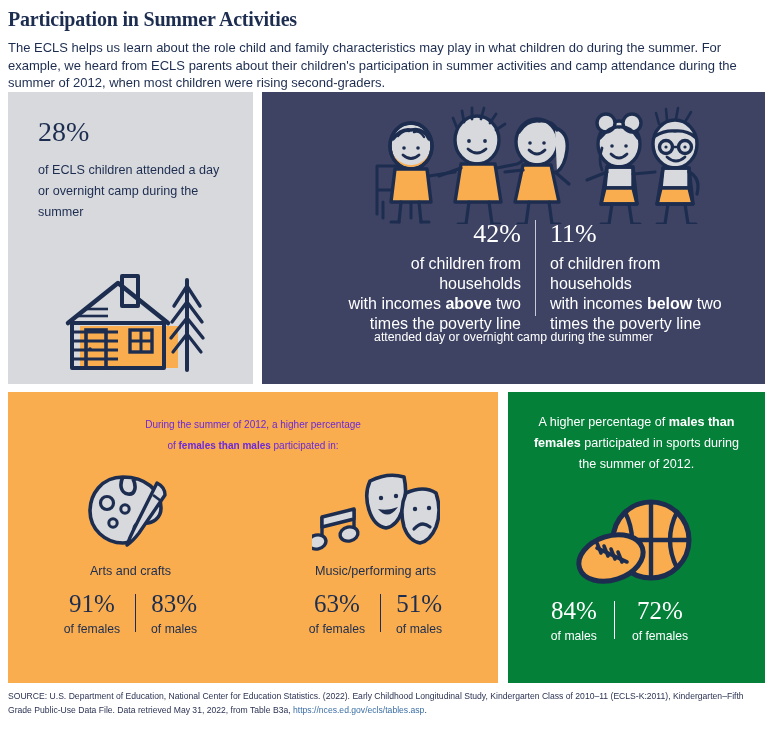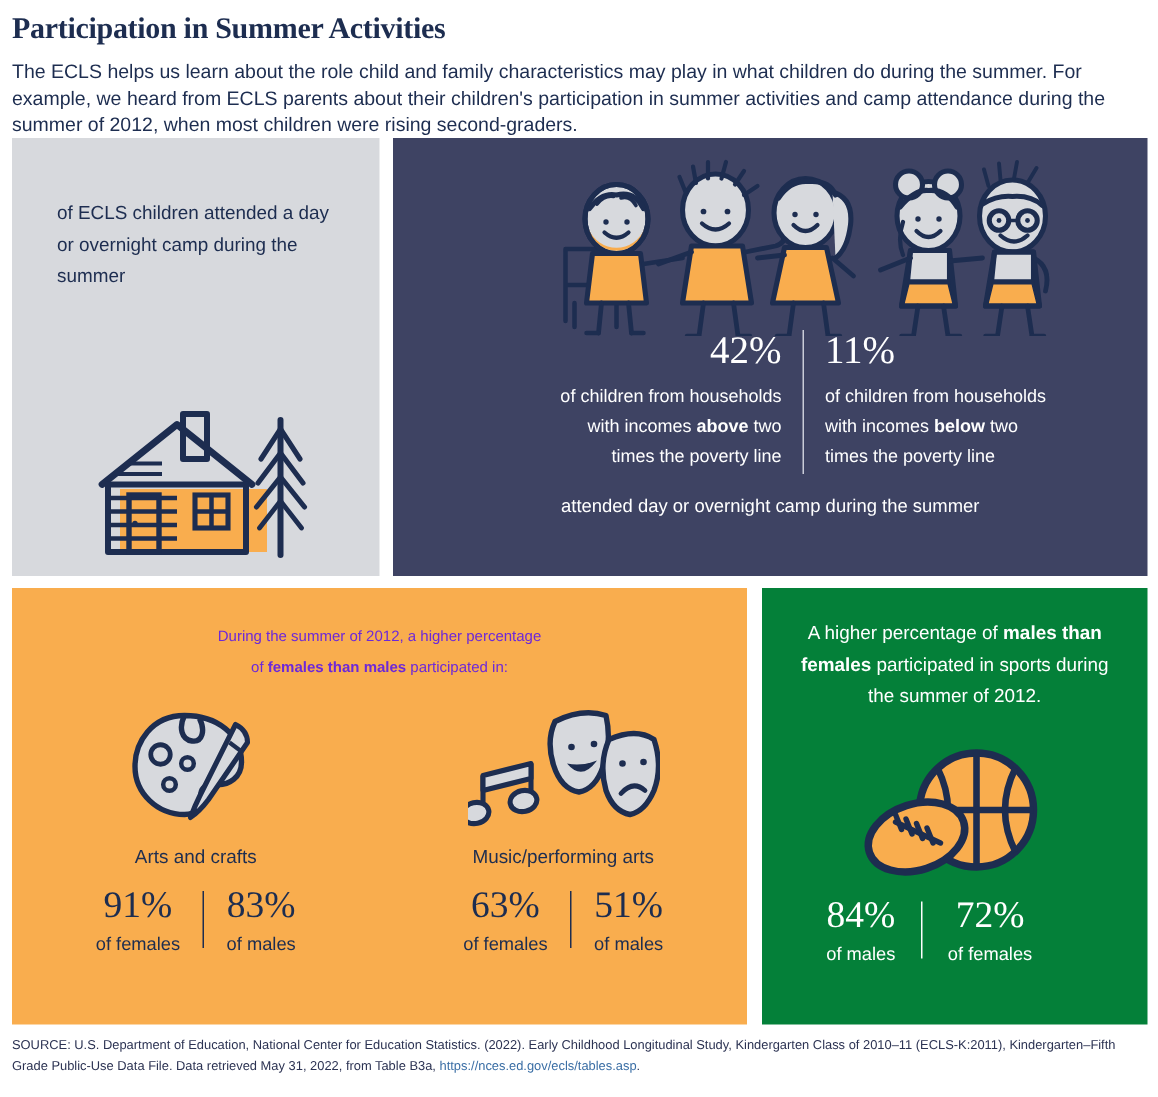--- a/index.html
+++ b/index.html
@@ -118,21 +118,21 @@
   }
 
   .stat-num-white {
     font-family: "Liberation Serif", serif;
     font-size: 26px;
     color: #ffffff;
     line-height: 1.05;
     margin-bottom: 7px;
   }
   .stat-desc-white {
-    font-size: 12px;
+    font-size: 16px;
     line-height: 20px;
     color: #ffffff;
   }
   .stat-desc-white b { font-weight: bold; }
 
   .navy-footer {
     position: absolute;
     left: 0; top: 238px;
     width: 503px;
     text-align: center;
@@ -242,20 +242,21 @@
 
   <div class="header">
     <div class="title">Participation in Summer Activities</div>
     <div class="intro">The ECLS helps us learn about the role child and family characteristics may play in what children do during the summer. For example, we heard from ECLS parents about their children's participation in summer activities and camp attendance during the summer of 2012, when most children were rising second-graders.</div>
   </div>
 
   <div class="row1">
 
     <div class="panel-gray">
       <div class="gray-inner">
+        <div class="big-stat-serif">28%</div>
         <div class="gray-copy">of ECLS children attended a day or overnight camp during the summer</div>
       </div>
       <div class="house-wrap">
         <svg width="150" height="108" viewBox="0 0 150 108" fill="none">
 
           <rect x="24" y="58" width="98" height="42" fill="#f9ad4e"></rect>
 
           <path d="M12 55 L62 15 L112 55" stroke="#1d2d50" stroke-width="4.5" stroke-linejoin="round" stroke-linecap="round" fill="none"></path>
 
           <rect x="66" y="8" width="16" height="30" stroke="#1d2d50" stroke-width="4" fill="none" stroke-linejoin="round"></rect>

